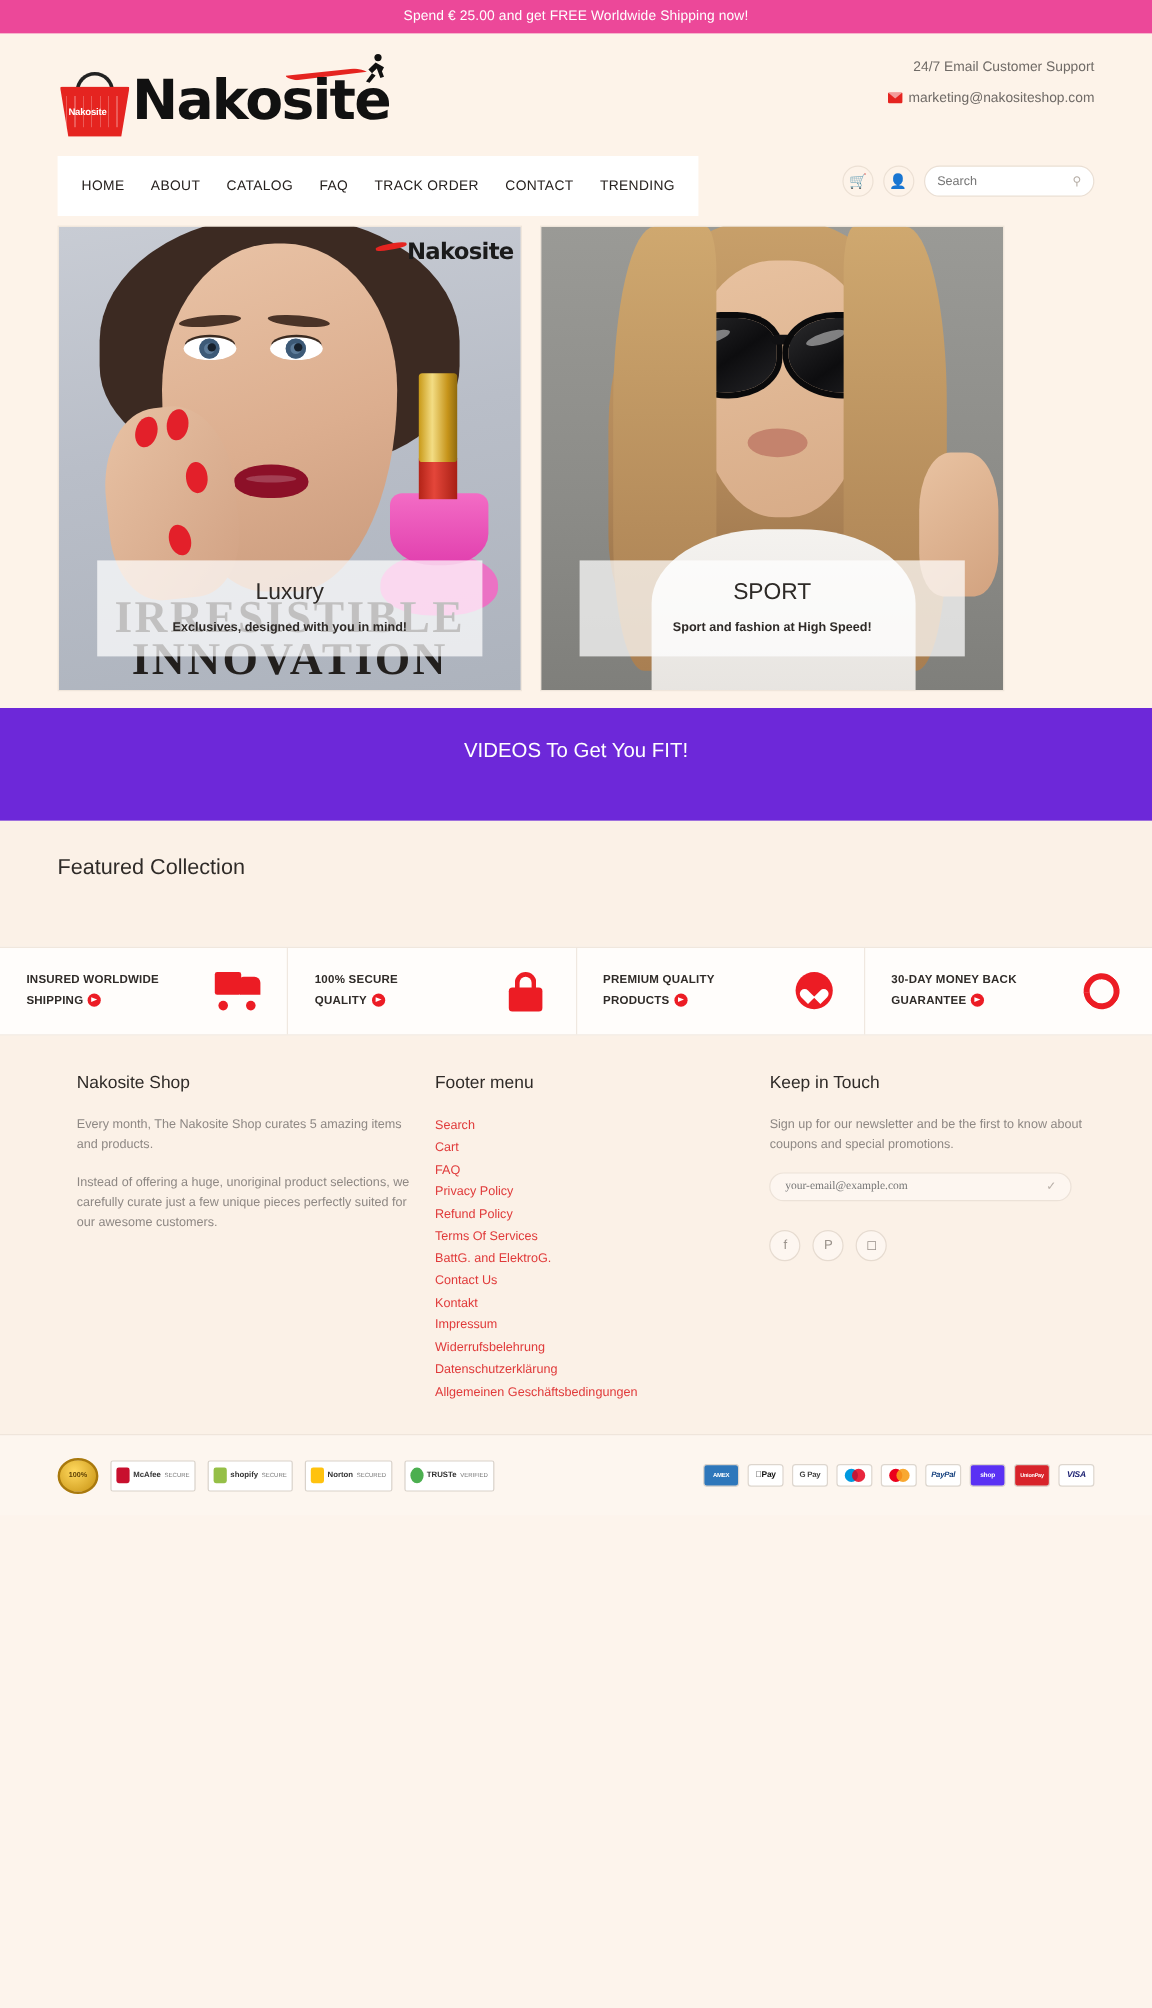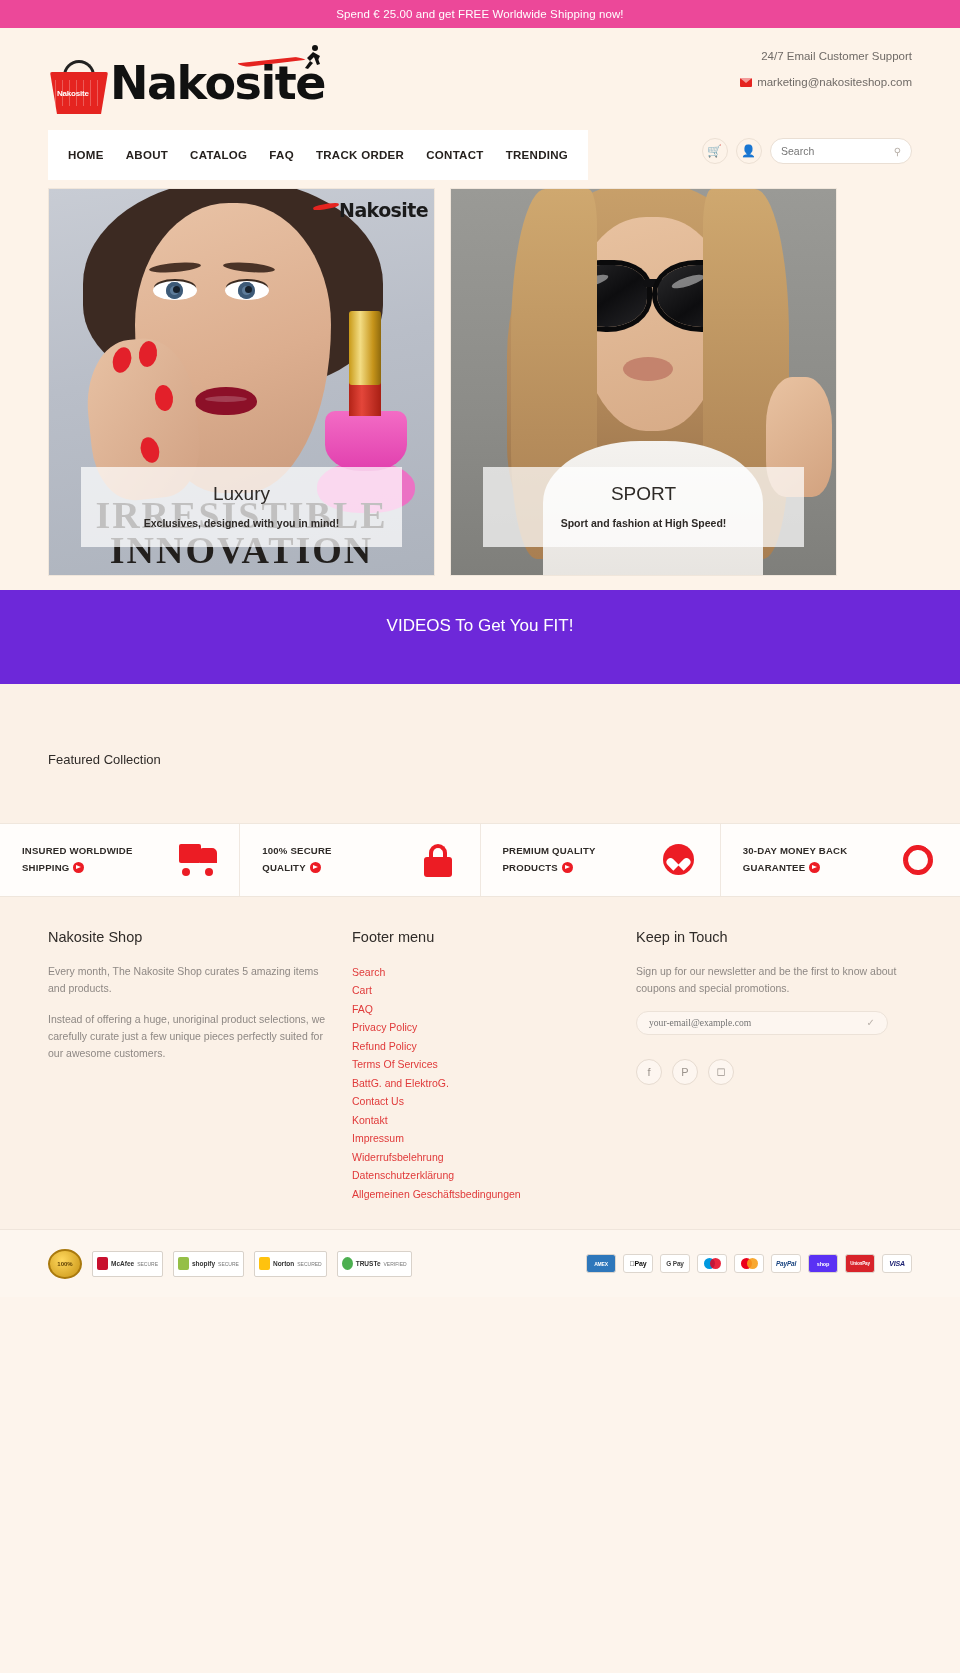--- a/index.html
+++ b/index.html
@@ -82,21 +82,21 @@
   }
 
   
   .navstrip { background: #fdf3e9; height: 50px; position: relative; }
   .nav {
     position: absolute; left: 48px; top: 0; height: 50px;
     background: #fff; display: flex; align-items: center;
     padding: 0 20px; gap: 22px;
   }
   .nav a {
-    font-size: 11.5px; font-weight: 700; color: #26211e;
+    font-size: 11.5px; font-weight: 400; color: #26211e;
     text-decoration: none; letter-spacing: .3px; white-space: nowrap;
   }
   .nav-right {
     position: absolute; right: 48px; top: 8px;
     display: flex; align-items: center; gap: 8px;
   }
   .circ-btn {
     width: 26px; height: 26px; border-radius: 50%; background: #fdf3e9;
     border: 1px solid #ece0d4; display: flex; align-items: center;
     justify-content: center; color: #2b2b2b; font-size: 12px;
@@ -193,21 +193,21 @@
     align-items: center; justify-content: center;
   }
   .video-play .tri {
     width: 0; height: 0; border-left: 9px solid #2a2a2a;
     border-top: 6px solid transparent; border-bottom: 6px solid transparent;
     margin-left: 2px;
   }
 
   
   .featured { background: #fbf1e7; padding: 28px 48px 56px 48px; }
-  .featured h2 { font-size: 13px; font-weight: 400; color: #2f2b28; margin-top: 40px; }
+  .featured h2 { font-size: 18px; font-weight: 400; color: #2f2b28; }
 
   
   .benefits { background: #fffdfb; display: flex; border-top: 1px solid #f0e7dd; border-bottom: 1px solid #efe6dc; }
   .benefit {
     flex: 1; display: flex; align-items: center; justify-content: space-between;
     padding: 18px 22px; border-right: 1px solid #f0e8e0; min-height: 62px;
   }
   .benefit:last-child { border-right: none; }
   .benefit .txt { font-size: 9.6px; font-weight: 700; color: #2f2b28; line-height: 1.75; letter-spacing: .2px; }
   .arrow-dot {
@@ -234,21 +234,21 @@
     content:""; position:absolute; top:0; width:8px; height:12px; background:#fff; border-radius:8px 8px 0 0;
   }
   .ic-heart .hrt::before { left:7px; transform: rotate(45deg); transform-origin: 0 100%; }
   .ic-heart .hrt::after { left:0; transform: rotate(-45deg); transform-origin: 100% 100%; }
   
   .ic-ref .r1, .ic-ref .r2 { position:absolute; width:30px; height:30px; border:5px solid #ec1c24; border-radius:50%; }
   .ic-ref .r1 { left:5px; top:3px; border-color:#ec1c24 transparent transparent #ec1c24; transform: rotate(40deg); }
   .ic-ref .r2 { left:5px; top:3px; border-color:#ec1c24 transparent transparent #ec1c24; transform: rotate(220deg); }
 
   
-  .footer { background: #fbf1e7; padding: 32px 48px 26px 48px; display: flex; gap: 20px; }
+  .footer { background: #fbf1e7; padding: 32px 48px 26px 64px; display: flex; gap: 20px; }
   .fcol-1 { width: 284px; } .fcol-2 { width: 264px; } .fcol-3 { width: 276px; }
   .footer h4 { font-size: 14.5px; font-weight: 400; color: #2f2b28; margin-bottom: 18px; }
   .footer p { font-size: 10.5px; color: #8e8884; line-height: 1.65; margin-bottom: 13px; }
   .footer .flink { display: block; font-size: 10.5px; color: #e03a3a; text-decoration: none; line-height: 1.76; }
   .news-input {
     width: 252px; height: 24px; background: #fdf6f0; border: 1px solid #ece2d8;
     border-radius: 12px; display: flex; align-items: center; padding: 0 12px;
     position: relative; margin-top: 2px;
   }
   .news-input input {

